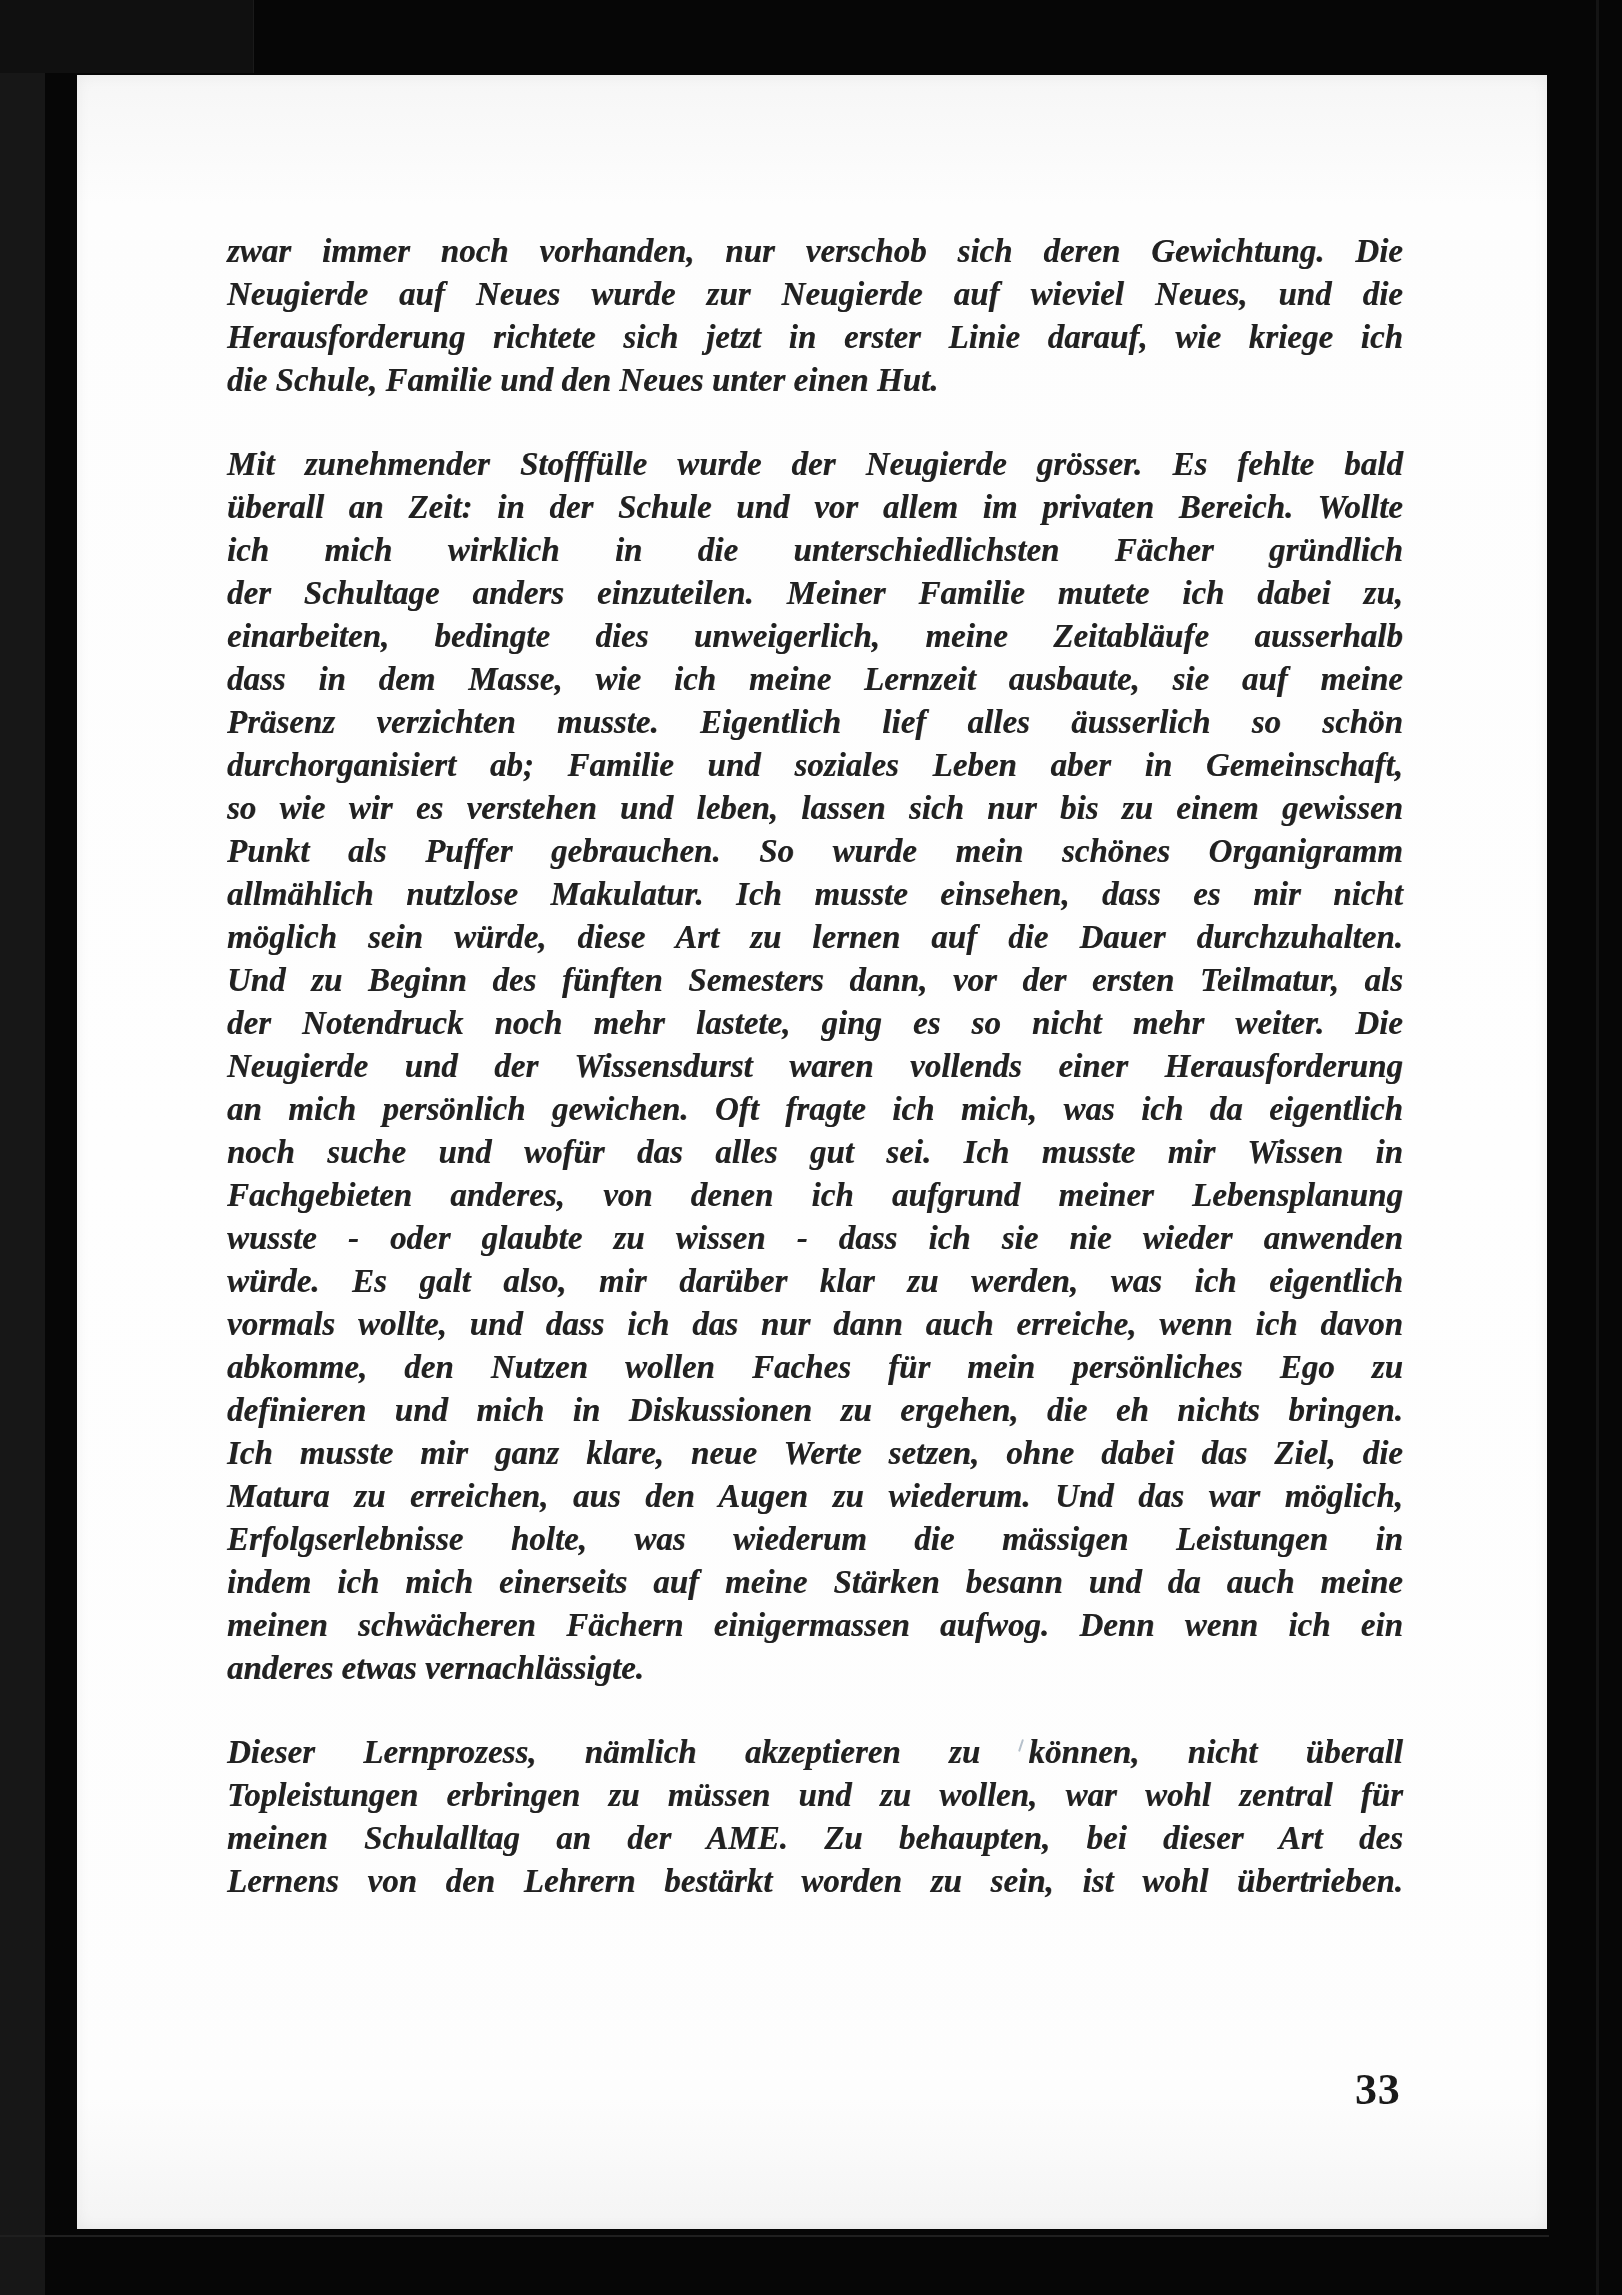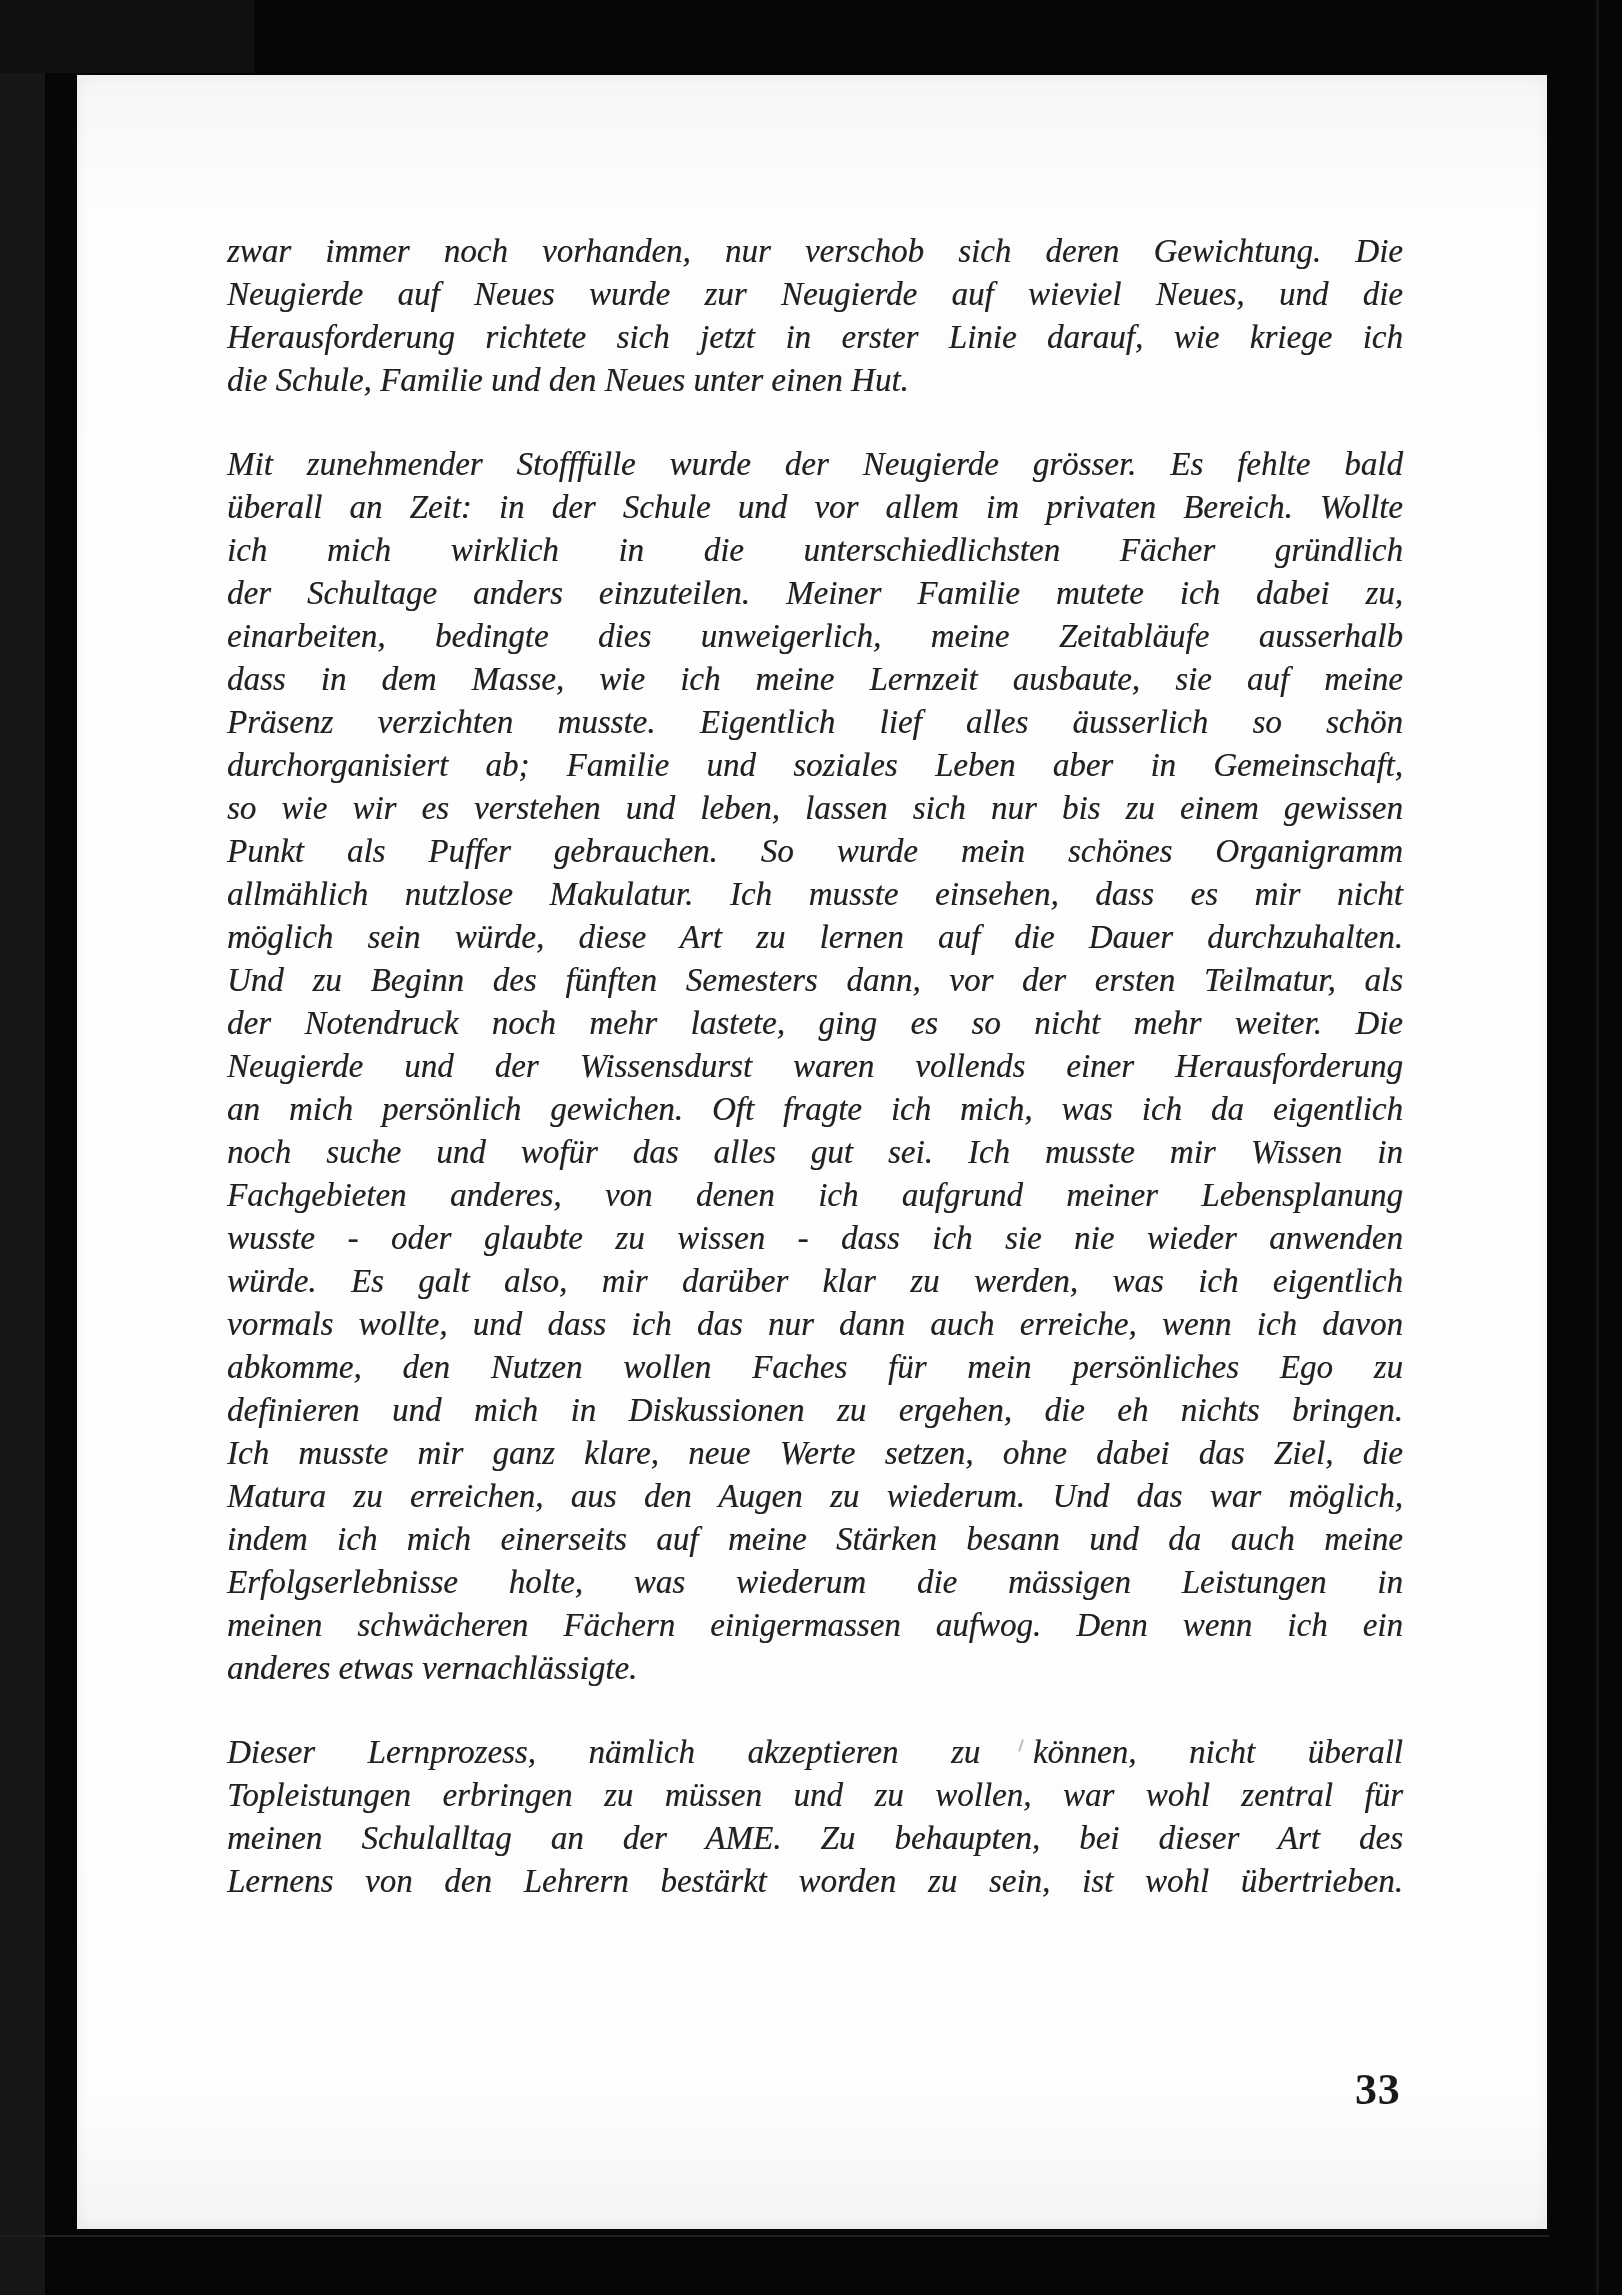--- a/index.html
+++ b/index.html
@@ -52,21 +52,21 @@
   .textcol {
     position: absolute;
     left: 150px; top: 155px;
     width: 1176px;
     color: #212121;
     font-style: italic;
     font-size: 33px;
     line-height: 43px;
     text-shadow: 0.4px 0 0.6px rgba(30,30,30,0.5);
   }
-  .para { margin: 0 0 41px 0; }
+  .para { margin: 0 0 41px 0; font-weight: bold; }
   .para:last-child { margin-bottom: 0; }
   .line {
     text-align: justify;
     text-align-last: justify;
     white-space: normal;
     height: 43px;
     overflow: visible;
   }
   .line.short {
     text-align-last: left;
@@ -128,22 +128,22 @@
           <div class="line">an mich persönlich gewichen. Oft fragte ich mich, was ich da eigentlich</div>
           <div class="line">noch suche und wofür das alles gut sei. Ich musste mir Wissen in</div>
           <div class="line">Fachgebieten anderes, von denen ich aufgrund meiner Lebensplanung</div>
           <div class="line">wusste - oder glaubte zu wissen - dass ich sie nie wieder anwenden</div>
           <div class="line">würde. Es galt also, mir darüber klar zu werden, was ich eigentlich</div>
           <div class="line">vormals wollte, und dass ich das nur dann auch erreiche, wenn ich davon</div>
           <div class="line">abkomme, den Nutzen wollen Faches für mein persönliches Ego zu</div>
           <div class="line">definieren und mich in Diskussionen zu ergehen, die eh nichts bringen.</div>
           <div class="line">Ich musste mir ganz klare, neue Werte setzen, ohne dabei das Ziel, die</div>
           <div class="line">Matura zu erreichen, aus den Augen zu wiederum. Und das war möglich,</div>
+          <div class="line">Erfolgserlebnisse holte, was wiederum die mässigen Leistungen in</div>
           <div class="line">indem ich mich einerseits auf meine Stärken besann und da auch meine</div>
-          <div class="line">Erfolgserlebnisse holte, was wiederum die mässigen Leistungen in</div>
           <div class="line">meinen schwächeren Fächern einigermassen aufwog. Denn wenn ich ein</div>
           <div class="line short">anderes etwas vernachlässigte.</div>
         </div>
         <div class="para">
           <div class="line">Dieser Lernprozess, nämlich akzeptieren zu können, nicht überall</div>
           <div class="line">Topleistungen erbringen zu müssen und zu wollen, war wohl zentral für</div>
           <div class="line">meinen Schulalltag an der AME. Zu behaupten, bei dieser Art des</div>
           <div class="line">Lernens von den Lehrern bestärkt worden zu sein, ist wohl übertrieben.</div>
         </div>
       </div>

